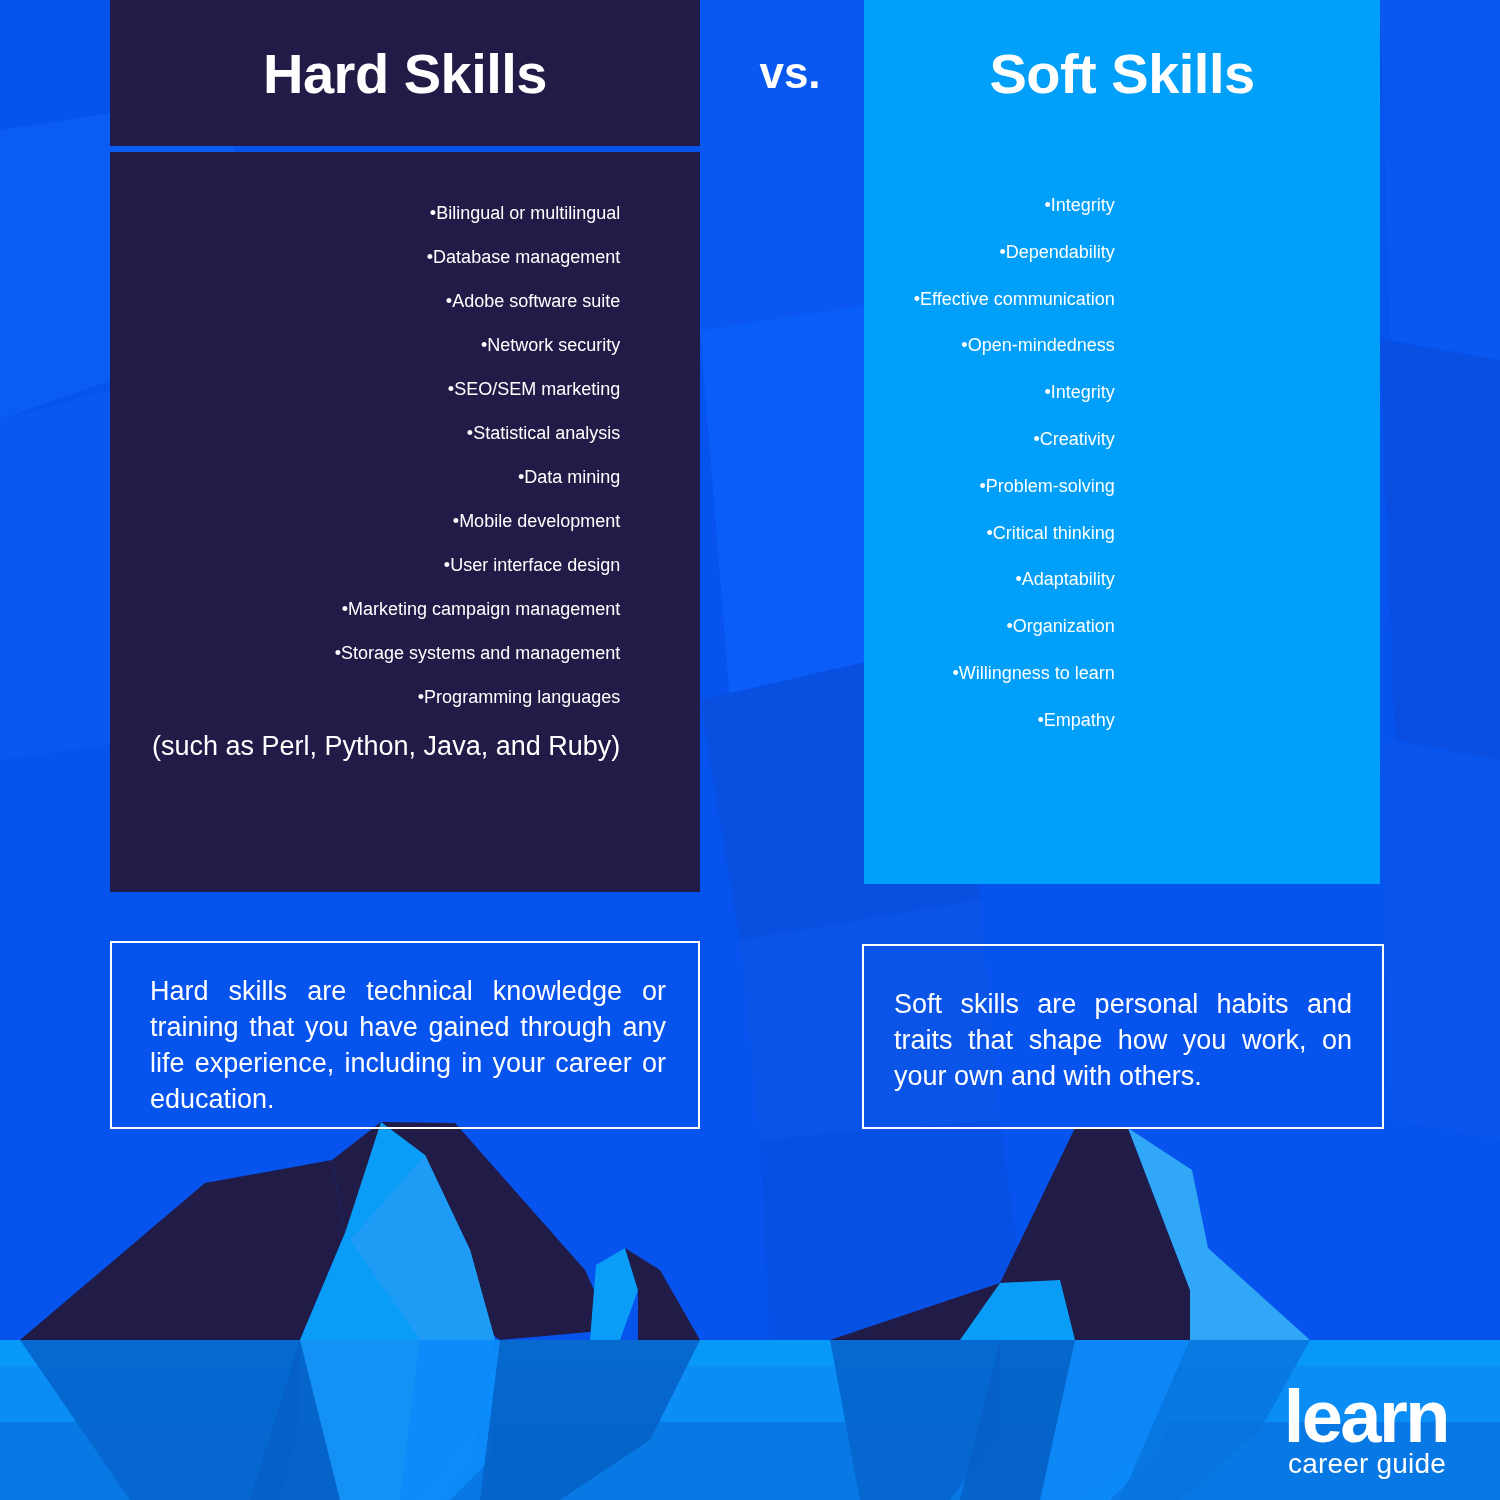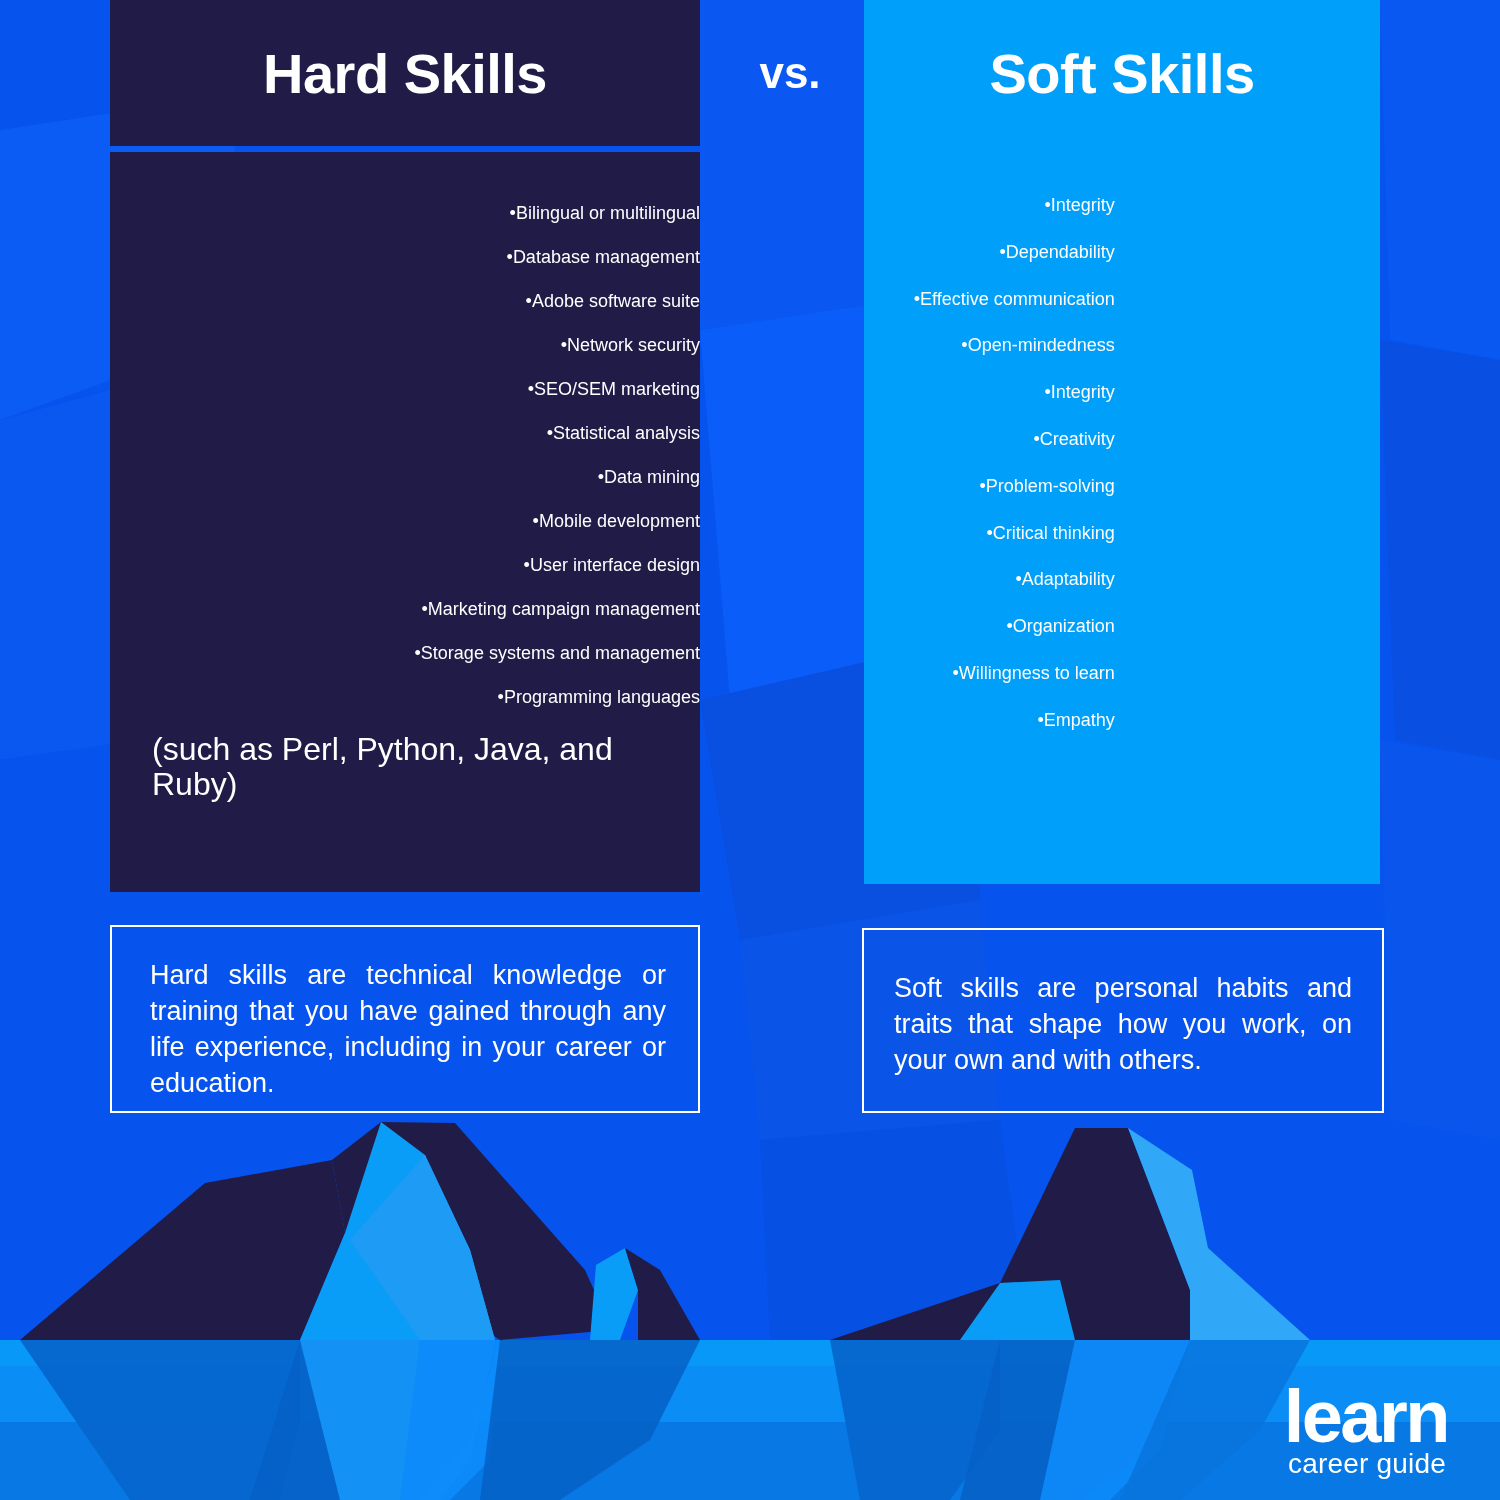--- a/index.html
+++ b/index.html
@@ -83,37 +83,38 @@
     width: 18px;
   }
   .hard-list {
     position: absolute;
     left: 42px;
     top: 52px;
   }
   .hard-list li { margin-bottom: 24.2px; }
   .note-line {
     color: #FFFFFF;
-    font-size: 32px;
+    font-size: 27px;
     line-height: 1.1;
     margin-top: 2px;
     padding-left: 0px;
   }
   .soft-list {
     position: absolute;
     left: 38px;
     top: 52px;
   }
   .soft-list li { margin-bottom: 27px; }
 
   
   .defbox {
     position: absolute;
     border: 2px solid #FFFFFF;
     box-sizing: border-box;
+    margin-top: 16px;
   }
   .defbox p {
     margin: 0;
     color: #FFFFFF;
     font-size: 27px;
     line-height: 1.33;
     text-align: justify;
     text-justify: inter-word;
   }
   .defbox-hard {

